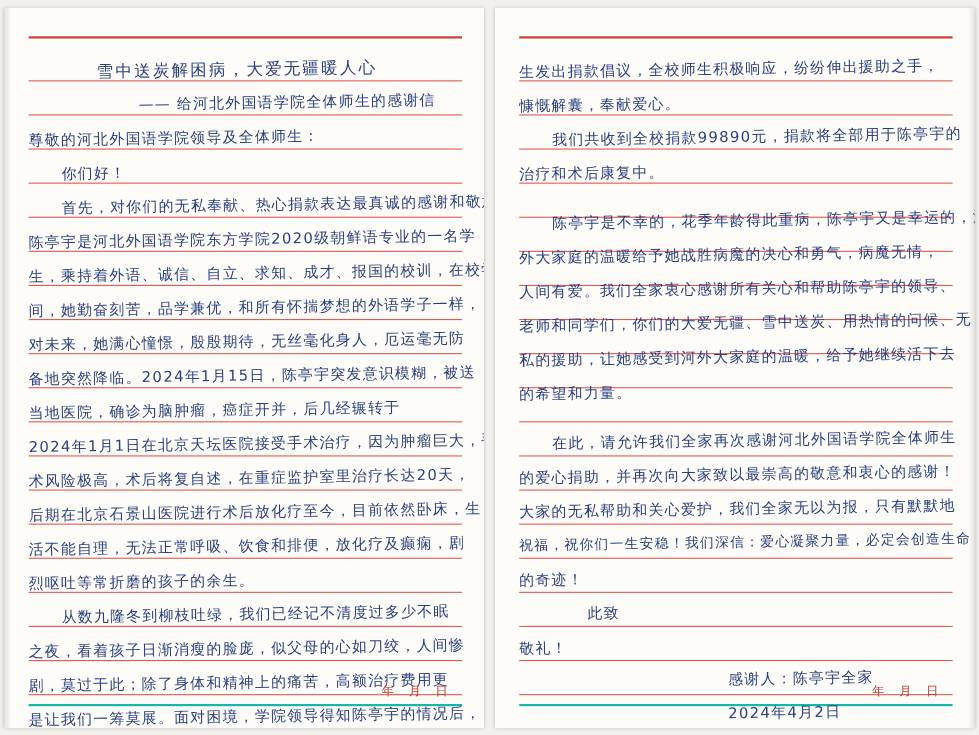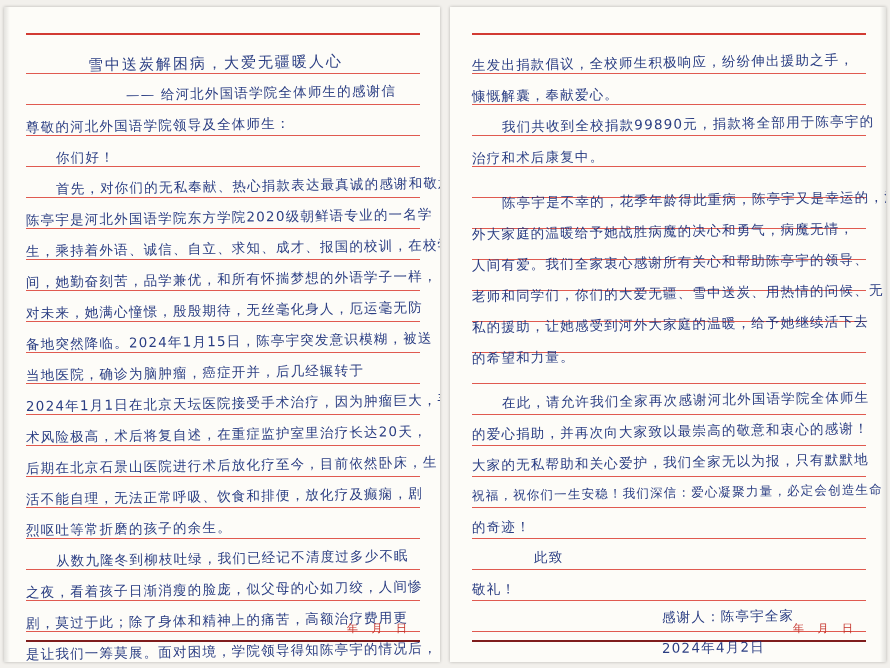--- a/index.html
+++ b/index.html
@@ -34,21 +34,21 @@
     box-shadow: 0 0 3px rgba(0,0,0,0.25);
     overflow: hidden;
   }
   .page-inner {
     position: absolute;
     left: 22px;
     right: 20px;
     top: 26px;
     bottom: 20px;
     border-top: 2px solid #d23b33;
-    border-bottom: 2px solid #7f1d1d;
+    border-bottom: 2px solid #14b8a6;
     box-sizing: border-box;
   }
   
   .rules {
     position: absolute;
     left: 0;
     right: 0;
     top: 0;
     bottom: 0;
     pointer-events: none;

